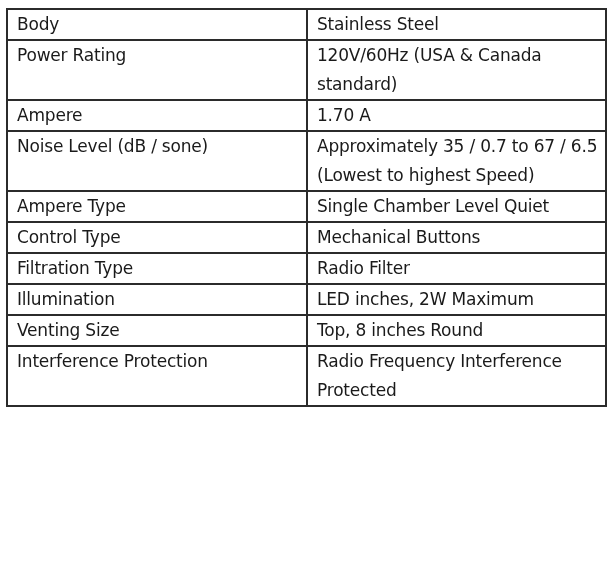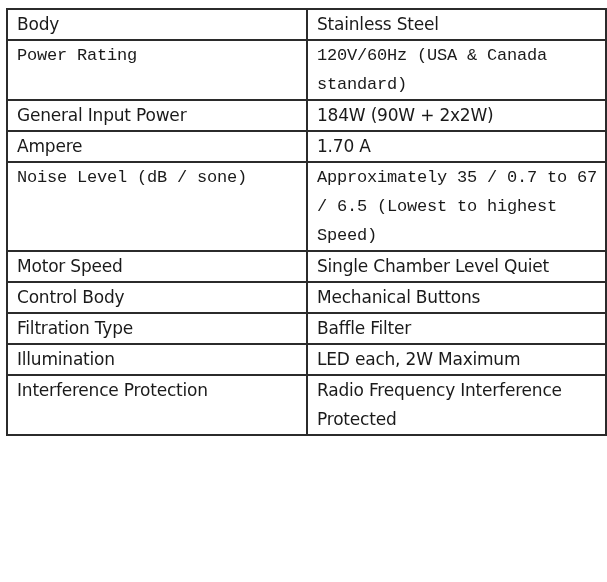--- a/index.html
+++ b/index.html
@@ -27,62 +27,62 @@
       border: 2px solid #2b2b2b;
       font-size: 17px;
       line-height: 29px;
       padding: 0 0 0 9px;
       vertical-align: top;
       letter-spacing: -0.2px;
     }
     .spec-table td.label { width: 289px; border-radius: 13px; }
     .spec-table td.value { width: 288px; }
     .spec-table tr.single td { height: 28px; }
-    .spec-table tr.double td { height: 58px; font-family: Liberation Mono, monospace; }
+    .spec-table tr.double td { height: 58px; }
     .spec-table tr.last td { height: 52px; }
   </style>
 </head>
 <body>
 
 <table class="spec-table">
   <tbody>
     <tr class="single">
       <td class="label">Body</td>
       <td class="value">Stainless Steel</td>
     </tr>
     <tr class="double">
       <td class="label">Power Rating</td>
       <td class="value">120V/60Hz (USA &amp; Canada standard)</td>
     </tr>
     <tr class="single">
-      <td class="label">General Input Power</td>
-      <td class="value">184W (90W + 2x2W)</td>
-    </tr>
-    <tr class="single">
       <td class="label">Ampere</td>
       <td class="value">1.70 A</td>
     </tr>
     <tr class="double">
       <td class="label">Noise Level (dB / sone)</td>
       <td class="value">Approximately 35 / 0.7 to 67 / 6.5 (Lowest to highest Speed)</td>
     </tr>
     <tr class="single">
-      <td class="label">Motor Speed</td>
+      <td class="label">Ampere Type</td>
       <td class="value">Single Chamber Level Quiet</td>
     </tr>
     <tr class="single">
-      <td class="label">Control Body</td>
+      <td class="label">Control Type</td>
       <td class="value">Mechanical Buttons</td>
     </tr>
     <tr class="single">
       <td class="label">Filtration Type</td>
-      <td class="value">Baffle Filter</td>
+      <td class="value">Radio Filter</td>
     </tr>
     <tr class="single">
       <td class="label">Illumination</td>
-      <td class="value">LED each, 2W Maximum</td>
+      <td class="value">LED inches, 2W Maximum</td>
+    </tr>
+    <tr class="single">
+      <td class="label">Venting Size</td>
+      <td class="value">Top, 8 inches Round</td>
     </tr>
     <tr class="last">
       <td class="label">Interference Protection</td>
       <td class="value">Radio Frequency Interference Protected</td>
     </tr>
   </tbody>
 </table>
 
 </body></html>

